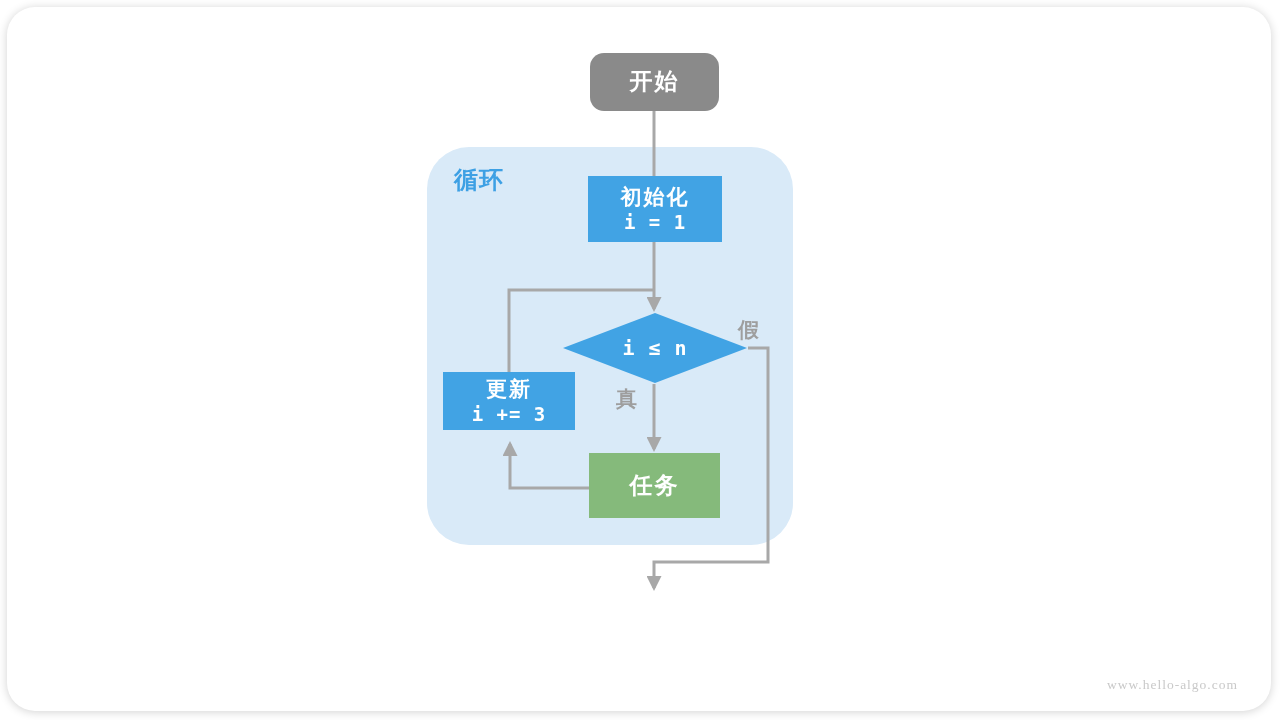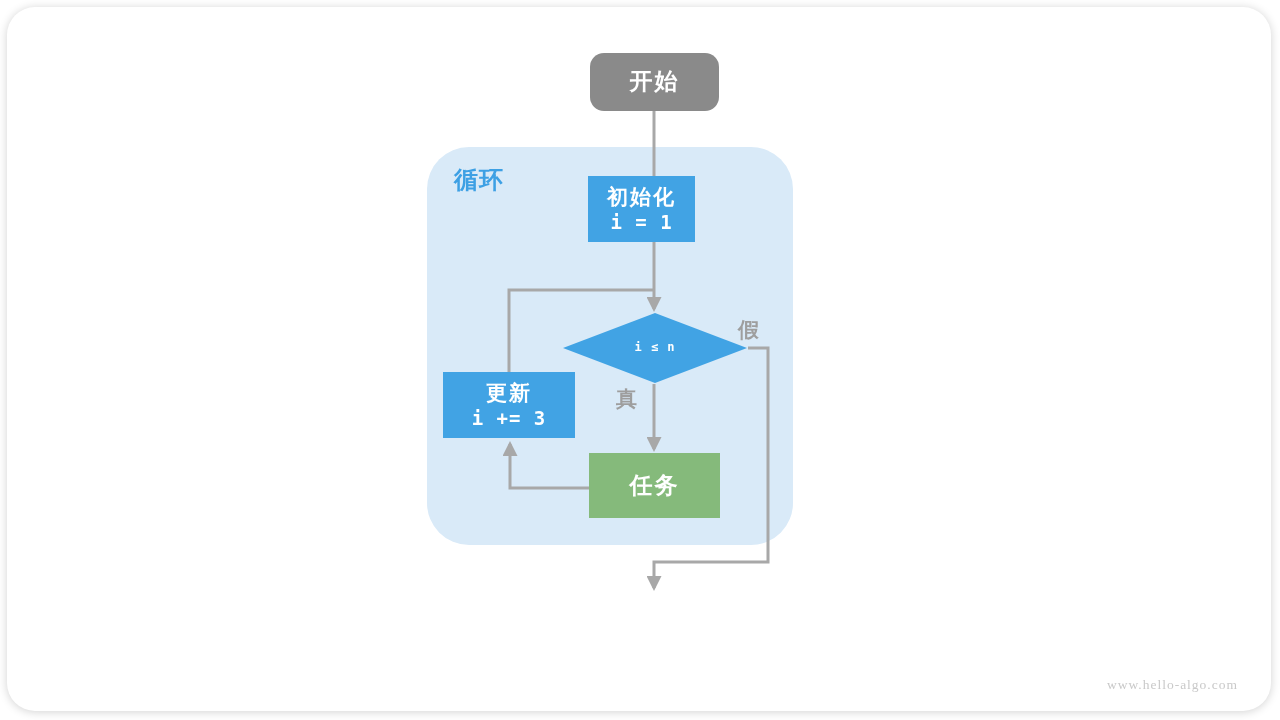--- a/index.html
+++ b/index.html
@@ -79,40 +79,40 @@
     height: 58px;
     background: var(--node-gray, #8a8a8a);
     border-radius: 14px;
   }
   .node-start { top: 53px; }
   .node-end   { top: 593px; }
   .node-start .cjk, .node-end .cjk { font-size: 23px; }
   .node-init {
     left: 588px;
     top: 176px;
-    width: 107px;
+    width: 134px;
     height: 66px;
     background: var(--node-blue, #41a3e4);
   }
   .node-update {
     left: 443px;
     top: 372px;
     width: 132px;
-    height: 66px;
+    height: 58px;
     background: var(--node-blue, #41a3e4);
   }
   .node-diamond {
     left: 563px;
     top: 313px;
     width: 184px;
     height: 70px;
     background: var(--node-blue, #41a3e4);
     clip-path: polygon(50% 0, 100% 50%, 50% 100%, 0 50%);
   }
-  .node-diamond .code { font-size: 12px; }
+  .node-diamond .code { font-size: 20px; }
   .node-task {
     left: 589px;
     top: 453px;
     width: 131px;
     height: 65px;
     background: var(--node-green, #85ba7b);
   }
   .node-task .cjk { font-size: 23px; }
   .branch-label {
     position: absolute;

